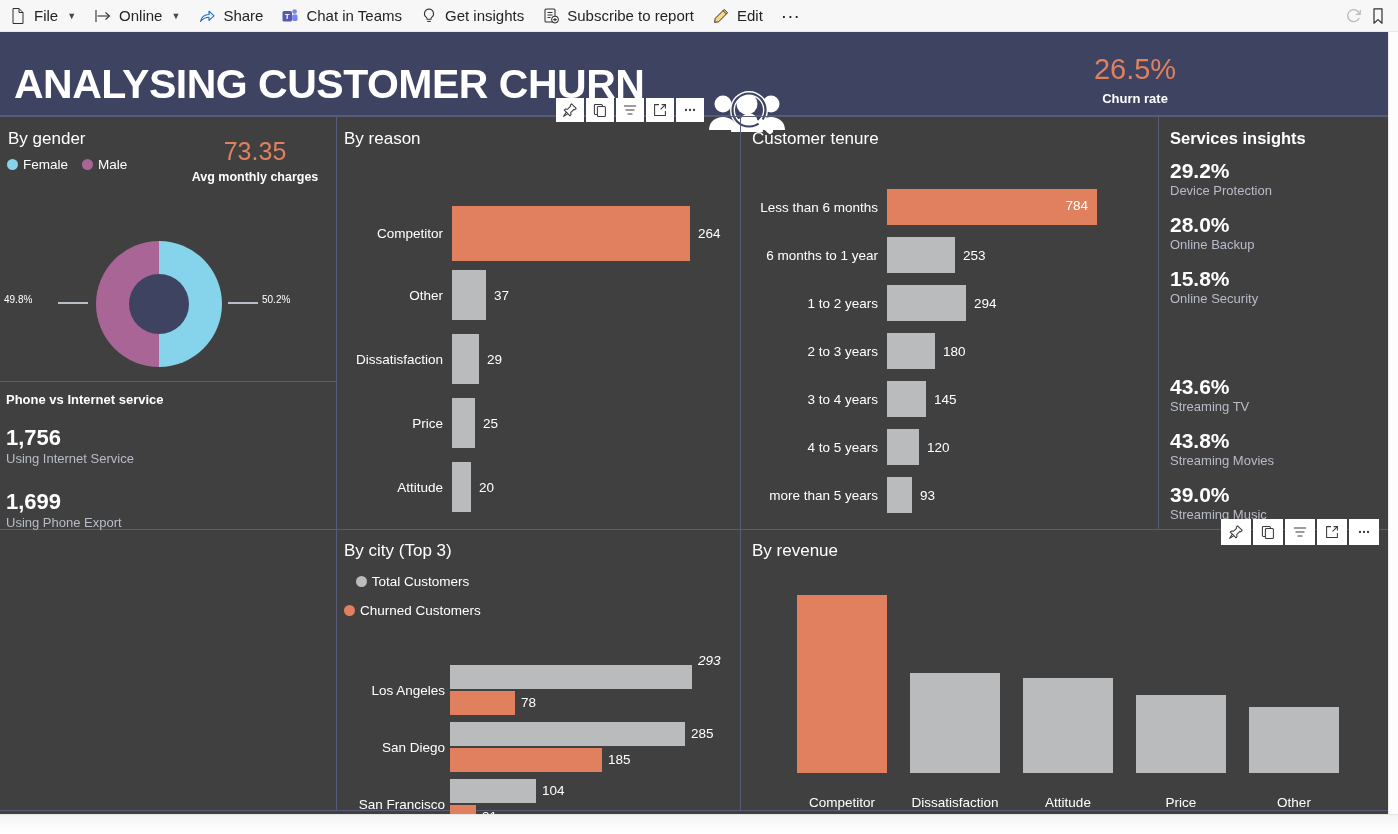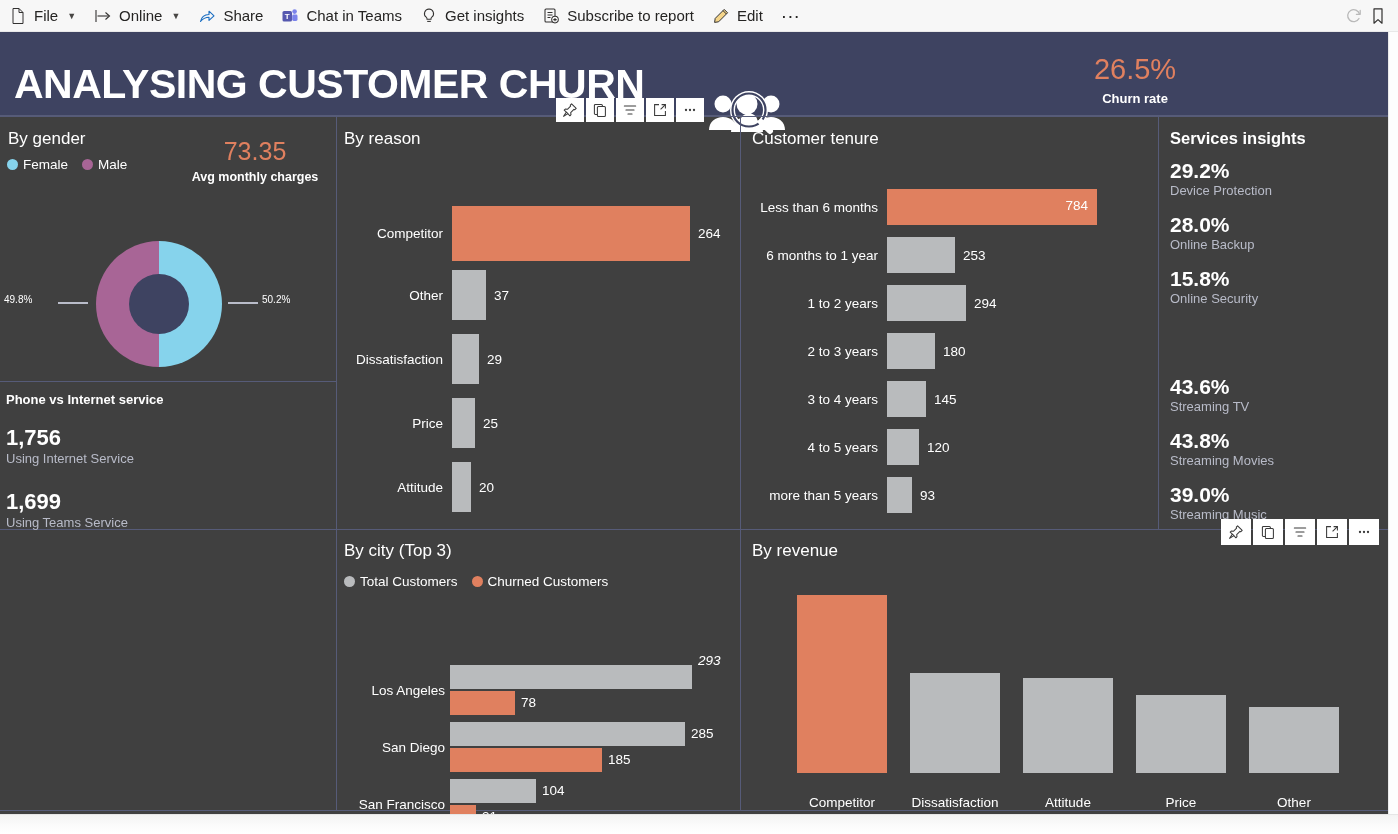--- a/index.html
+++ b/index.html
@@ -349,21 +349,21 @@
     </div>
 
     <div class="tile" style="left:0; top:352px; width:336px; height:145px;">
       <div class="tile-title" style="position:absolute; left:6px; top:8px; font-weight:bold; font-size:13px;">Phone vs Internet service</div>
       <div style="position:absolute; left:6px; top:41px;">
         <div class="bignum">1,756</div>
         <div class="bigsub">Using Internet Service</div>
       </div>
       <div style="position:absolute; left:6px; top:105px;">
         <div class="bignum">1,699</div>
-        <div class="bigsub">Using Teams Service</div>
+        <div class="bigsub">Using Phone Export</div>
       </div>
     </div>
 
     <div class="tile" style="left:340px; top:88px; width:398px; height:408px;">
       <div class="tile-title" style="position:absolute; left:4px; top:9px;">By reason</div>
 
       <div class="hrow" style="left:0; top:86px; height:55px;">
         <div class="cat" style="width:112px;">Competitor</div>
         <div class="hbar accent" style="width:238px; height:55px;"></div>
         <div class="hval">264</div>
@@ -500,21 +500,21 @@
             <circle cx="8" cy="8" r="1.15" fill="#3b3b3b"></circle>
             <circle cx="12" cy="8" r="1.15" fill="#3b3b3b"></circle>
           </svg>
         </div>
     </div>
 
 
     <div class="tile" style="left:340px; top:500px; width:398px; height:278px;">
       <div class="tile-title" style="position:absolute; left:4px; top:9px;">By city (Top 3)</div>
 
-      <div class="legend" style="position:absolute; left:4px; top:42px;">
+      <div class="legend" style="position:absolute; left:4px; top:42px;flex-direction:column;">
         <div class="legend-item">
           <span class="legend-dot" style="background:#b9bbbd;"></span>
           <span>Total Customers</span>
         </div>
         <div class="legend-item">
           <span class="legend-dot" style="background:#e0805f;"></span>
           <span>Churned Customers</span>
         </div>
       </div>
 

